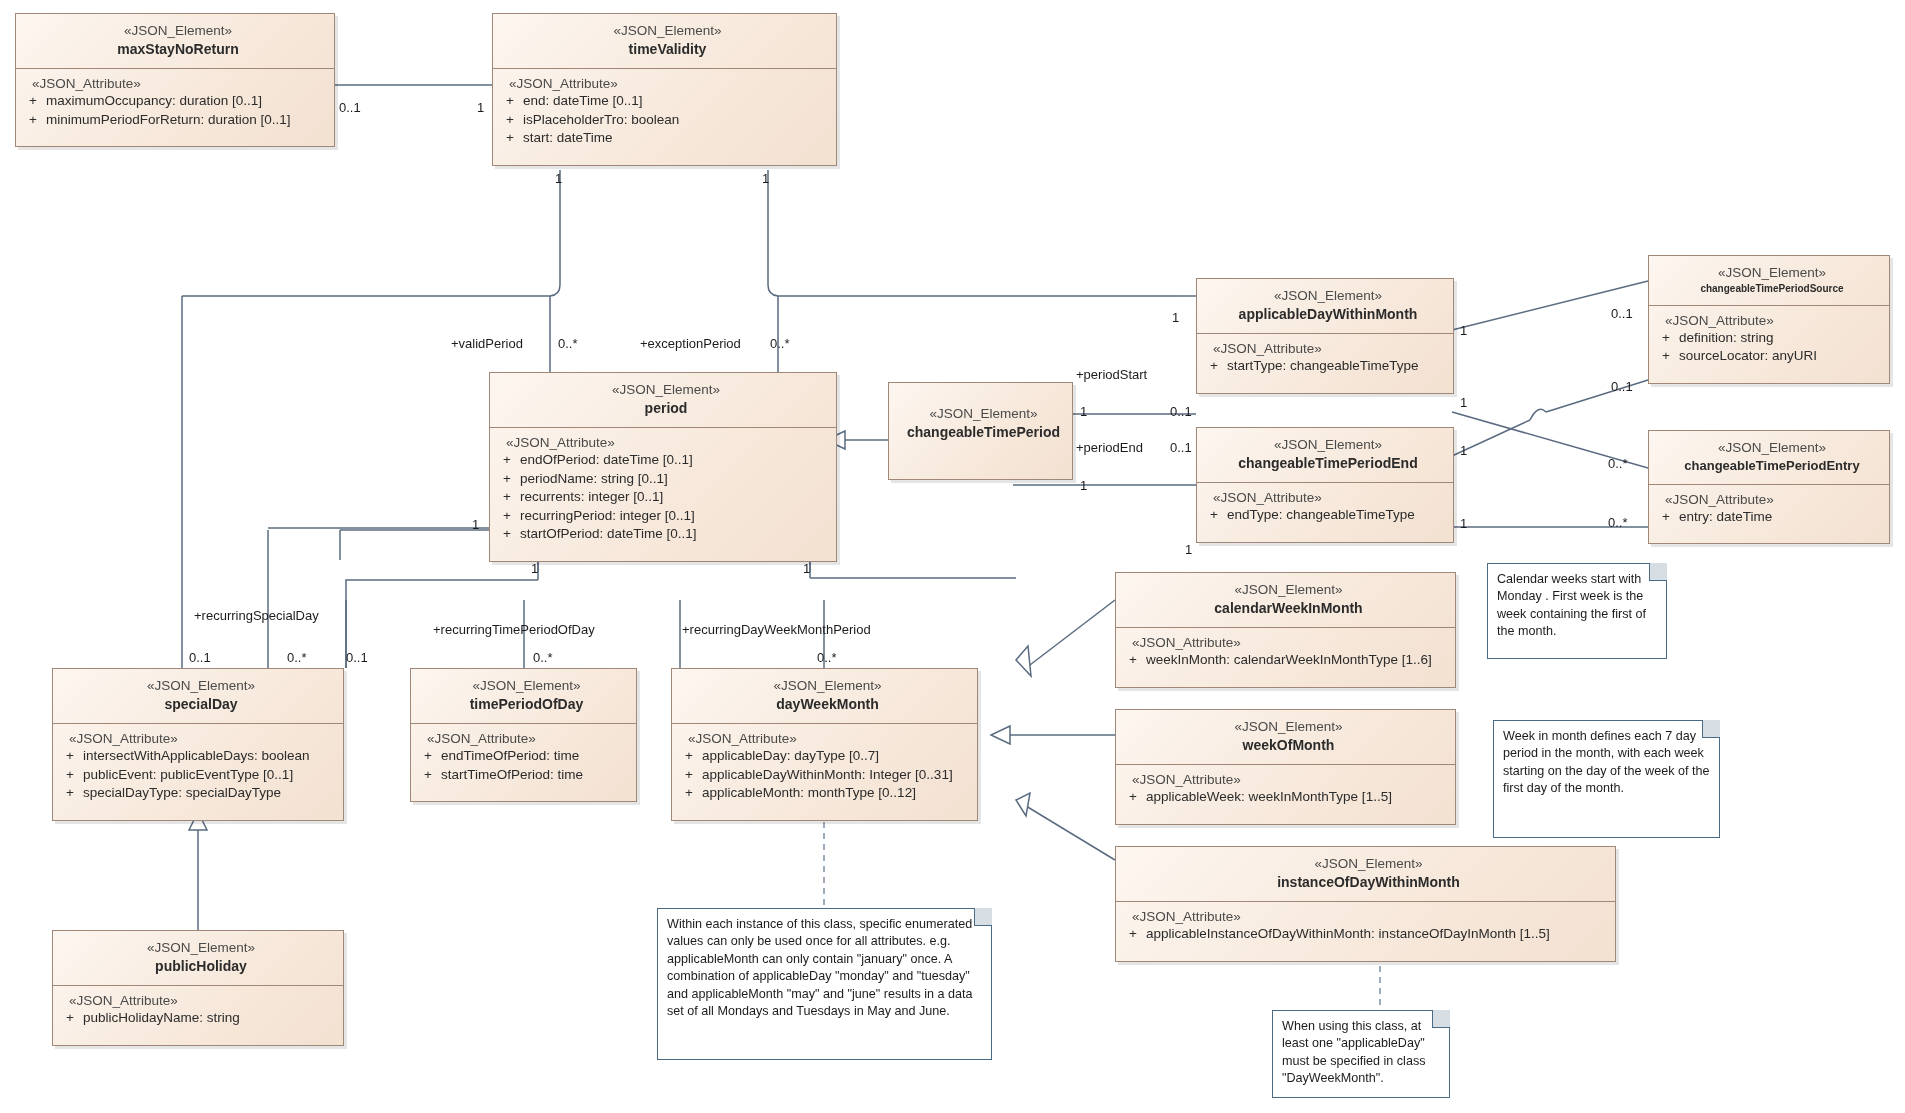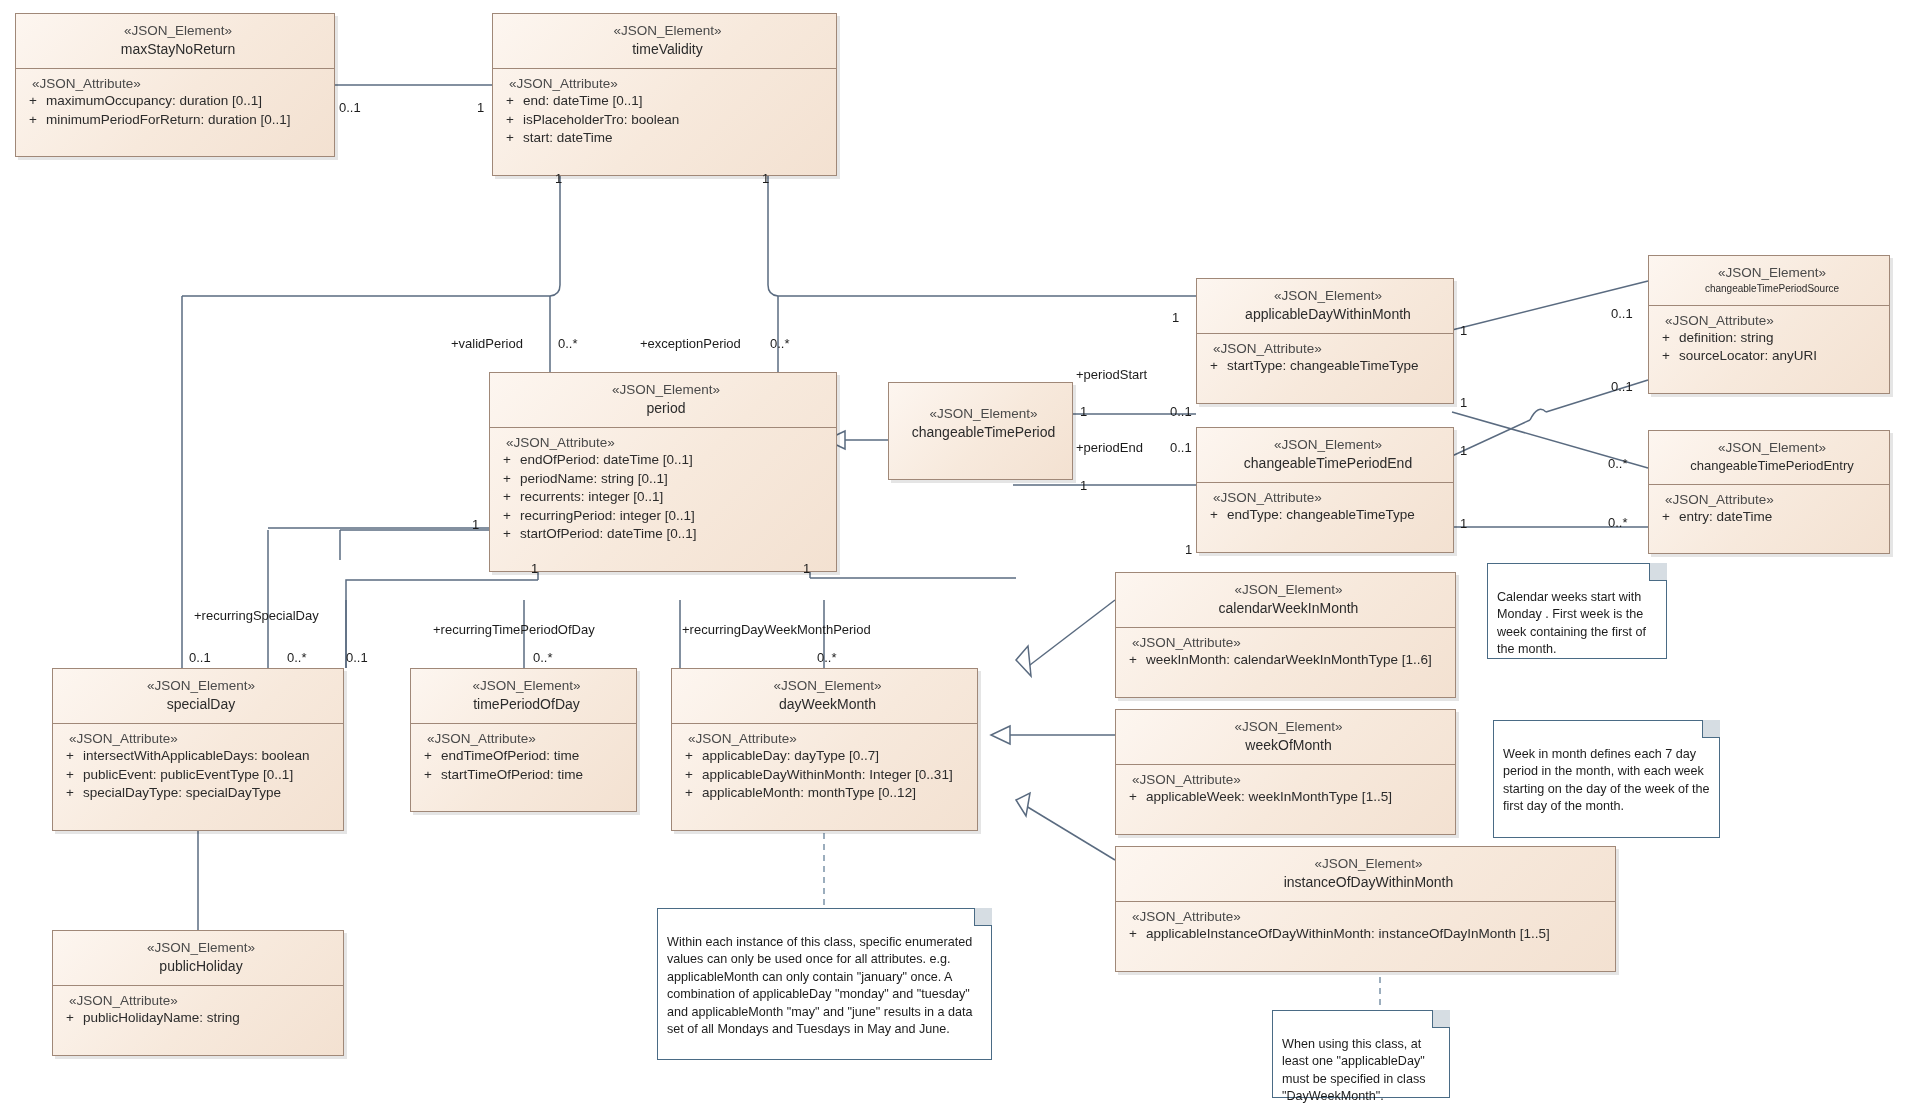--- a/index.html
+++ b/index.html
@@ -5,30 +5,30 @@
   html,body{margin:0;padding:0;background:#ffffff;}
   body{font-family:"Liberation Sans", sans-serif;}
   #canvas{position:relative;width:1905px;height:1113px;overflow:hidden;background:#fff;}
   svg.links{position:absolute;left:0;top:0;width:1905px;height:1113px;pointer-events:none;}
 
   .uml{position:absolute;box-sizing:border-box;border:1px solid #a08878;
        background:linear-gradient(135deg,#fdf6f0 0%,#f7e9dc 55%,#f3e1d1 100%);
        box-shadow:3px 3px 0 rgba(0,0,0,0.10);}
   .uml .hdr{padding:8px 6px 9px 6px;text-align:center;line-height:1.35;margin-left:6px;}
   .uml .stereo{font-size:13.5px;color:#4a4a4a;}
-  .uml .cname{font-size:14px;font-weight:normal;color:#2b2b2b;}
+  .uml .cname{font-size:14px;font-weight:bold;color:#2b2b2b;}
   .uml .sep{border-top:1px solid #a08878;}
-  .uml .attrs{padding:7px 4px 27px 4px;}
+  .uml .attrs{padding:7px 4px 17px 4px;}
   .uml .attrs .stereo{font-size:13.5px;color:#4a4a4a;text-align:left;padding-left:12px;margin-bottom:1px;}
   .attr{display:flex;font-size:13.5px;color:#2b2b2b;line-height:1.23;padding:1px 0;}
   .attr .vis{width:26px;text-align:center;flex:0 0 26px;}
   .attr .txt{flex:1 1 auto;}
 
   .note{position:absolute;box-sizing:border-box;border:1px solid #4a6b85;background:#ffffff;
-        font-size:12.6px;color:#1c1c1c;line-height:1.38;padding:25px 9px 6px 9px;}
+        font-size:12.6px;color:#1c1c1c;line-height:1.38;padding:7px 9px 6px 9px;}
   .note .fold{position:absolute;right:-1px;top:-1px;width:17px;height:17px;
         background:#d6dde3;border-left:1px solid #4a6b85;border-bottom:1px solid #4a6b85;}
 
   .lbl{position:absolute;font-size:13px;color:#1c1c1c;white-space:nowrap;}
 </style>
 </head>
 <body>
 
 <div id="canvas">
 

